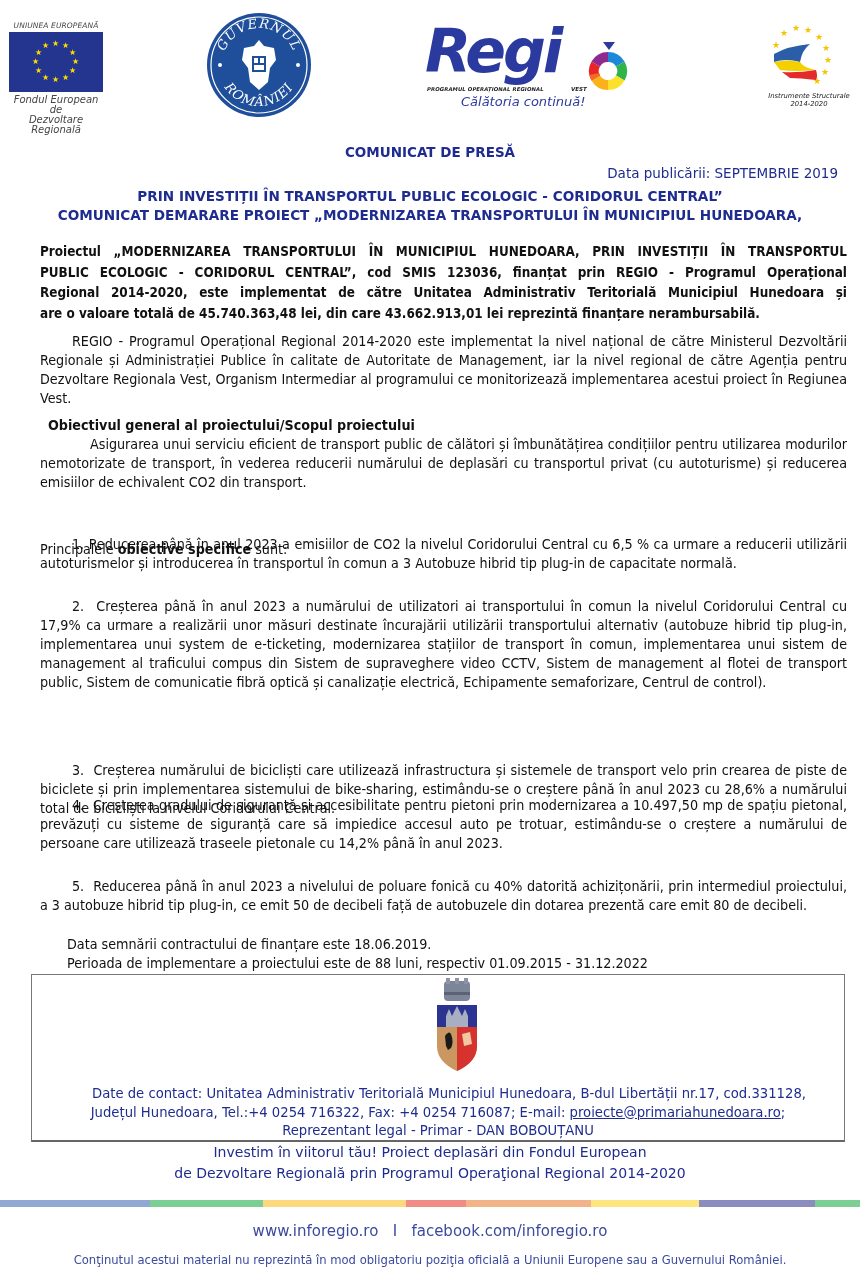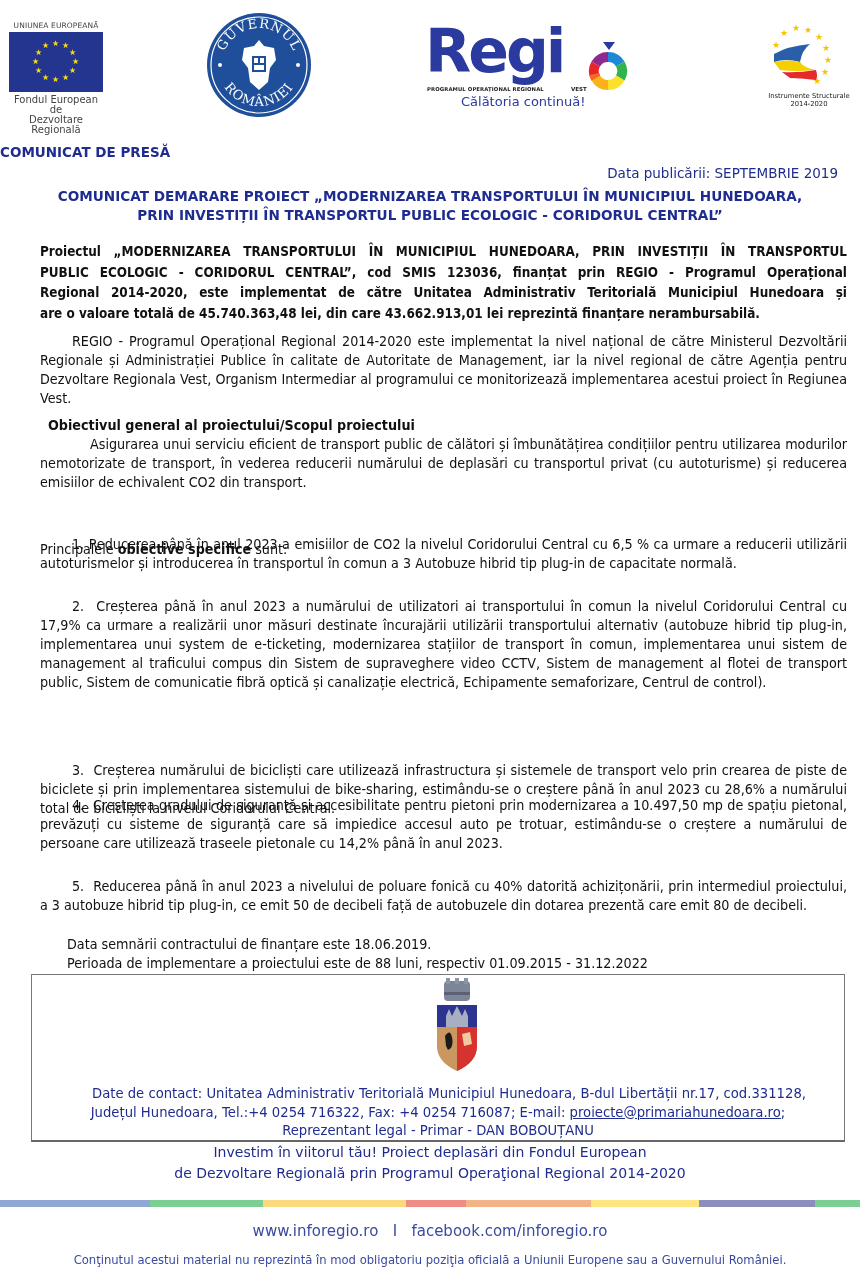--- a/index.html
+++ b/index.html
@@ -1,19 +1,19 @@
 <!DOCTYPE html>
 <html><head>
 <meta charset="utf-8">
 <style>
   * { box-sizing: border-box; margin: 0; padding: 0; }
   html, body { width: 860px; height: 1280px; background: #ffffff; overflow: hidden; }
   body { position: relative; font-family: "DejaVu Sans", sans-serif; color: #111; }
 
-  .logos { position: absolute; top: 0; left: 0; width: 753px; height: 130px; }
+  .logos { position: absolute; top: 0; left: 0; width: 753px; height: 130px; font-style: italic; }
 
   
   .eu { position: absolute; left: 7px; top: 21px; width: 98px; text-align: center; }
   .eu .cap { font-size: 7.5px; color: #444; letter-spacing: 0.1px; font-family: "DejaVu Sans", sans-serif; }
   .eu .flag { width: 94px; height: 60px; background: #24358f; margin: 2px auto 3px; position: relative; }
   .eu .flag .star { position: absolute; color: #ffdd00; font-size: 8px; line-height: 8px; }
   .eu .sub { font-size: 10px; color: #444; line-height: 10px; }
 
   
   .gov { position: absolute; left: 206px; top: 12px; width: 106px; height: 106px; }
@@ -23,21 +23,21 @@
   .regio .word { position: absolute; left: 0; top: -12px; font-family: "DejaVu Sans", sans-serif; font-weight: bold; font-size: 60px; color: #2b3a9e; letter-spacing: -3px; }
   .regio .prog { position: absolute; left: 2px; top: 58px; font-size: 5.3px; font-weight: bold; color: #222; letter-spacing: 0.1px; }
   .regio .vest { position: absolute; left: 146px; top: 58px; font-size: 5.5px; font-weight: bold; color: #222; }
   .regio .tag { position: absolute; left: 36px; top: 66px; font-size: 13px; color: #2b3a9e; }
   .regio .wheel { position: absolute; left: 158px; top: 14px; width: 50px; height: 50px; }
 
   
   .instr { position: absolute; left: 758px; top: 22px; width: 102px; height: 100px; text-align: center; }
   .instr .lbl { position: absolute; left: 0; top: 70px; width: 102px; font-size: 6.8px; color: #222; line-height: 8px; }
 
-  .title-main { position: absolute; left: 0; top: 144px; width: 860px; font-size: 13.5px; font-weight: bold; color: #1f2c8f; }
+  .title-main { position: absolute; left: 0; top: 144px; width: 860px; text-align: center; font-size: 13.5px; font-weight: bold; color: #1f2c8f; }
   .pubdate { position: absolute; right: 22px; top: 165px; font-size: 13.5px; color: #1f2c8f; }
   .headline { position: absolute; left: 0; top: 187px; width: 860px; text-align: center; font-size: 13.6px; font-weight: bold; color: #1f2c8f; line-height: 19px; }
 
   .body { position: absolute; left: 40px; width: 807px; font-size: 14.2px; line-height: 18.9px; color: #111; text-align: justify; font-family: "DejaVu Sans Condensed", "DejaVu Sans", sans-serif; }
   .body b { font-weight: bold; }
   .indent { text-indent: 32px; }
   .indent2 { text-indent: 50px; }
 
   .contact-box { position: absolute; left: 31px; top: 974px; width: 814px; height: 168px; border: 1px solid #777; border-bottom: 2px solid #666; }
   .crest { position: absolute; left: 404px; top: 3px; width: 42px; height: 94px; }
@@ -136,22 +136,22 @@
     <div class="lbl">
       <div>Instrumente Structurale</div>
       <div>2014-2020</div>
     </div>
   </div>
 </div>
 
 <div class="title-main">COMUNICAT DE PRESĂ</div>
 <div class="pubdate">Data publicării: SEPTEMBRIE 2019</div>
 <div class="headline">
+  <div>PRIN INVESTIȚII ÎN TRANSPORTUL PUBLIC ECOLOGIC - CORIDORUL CENTRAL”</div>
   <div>COMUNICAT DEMARARE PROIECT „MODERNIZAREA TRANSPORTULUI ÎN MUNICIPIUL HUNEDOARA,</div>
-  <div>PRIN INVESTIȚII ÎN TRANSPORTUL PUBLIC ECOLOGIC - CORIDORUL CENTRAL”</div>
 </div>
 
 <div class="body" style="top:242px; font-weight:bold; font-size:13.4px; line-height:20.5px;">
   <div style="text-align-last:justify">Proiectul  „MODERNIZAREA TRANSPORTULUI ÎN MUNICIPIUL HUNEDOARA, PRIN INVESTIȚII ÎN TRANSPORTUL</div>
   <div style="text-align-last:justify">PUBLIC ECOLOGIC - CORIDORUL CENTRAL”, cod SMIS 123036, finanțat prin REGIO - Programul Operațional</div>
   <div style="text-align-last:justify">Regional 2014-2020, este implementat de către Unitatea Administrativ Teritorială Municipiul Hunedoara și</div>
   <div>are o valoare totală de 45.740.363,48  lei, din care 43.662.913,01 lei reprezintă finanțare nerambursabilă.</div>
 </div>
 
 <div class="body indent" style="top:332px;">REGIO - Programul Operațional Regional 2014-2020 este implementat la nivel național de către Ministerul Dezvoltării Regionale și Administrației Publice în calitate de Autoritate de Management, iar la nivel regional de către Agenția pentru Dezvoltare Regionala Vest, Organism Intermediar al programului ce monitorizează implementarea acestui proiect în Regiunea Vest.</div>

